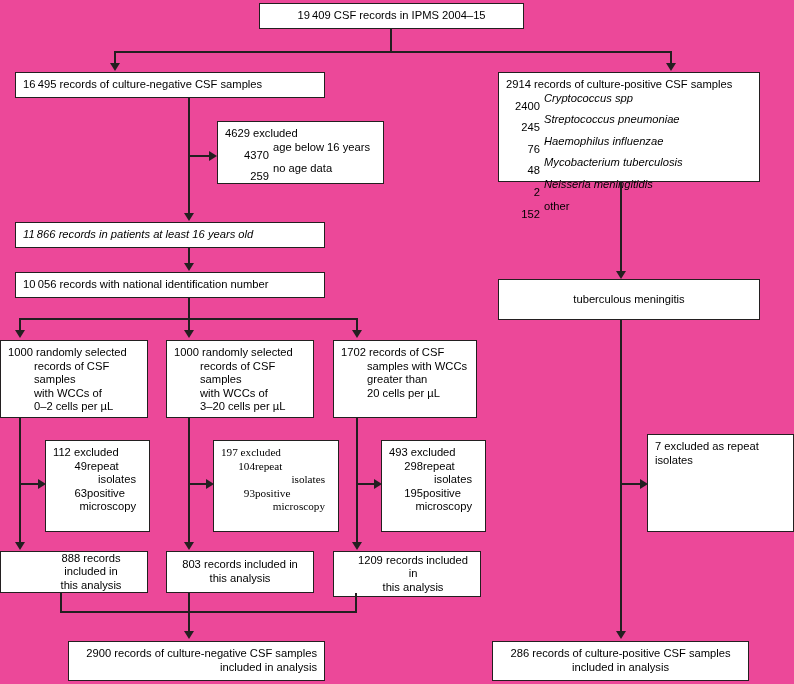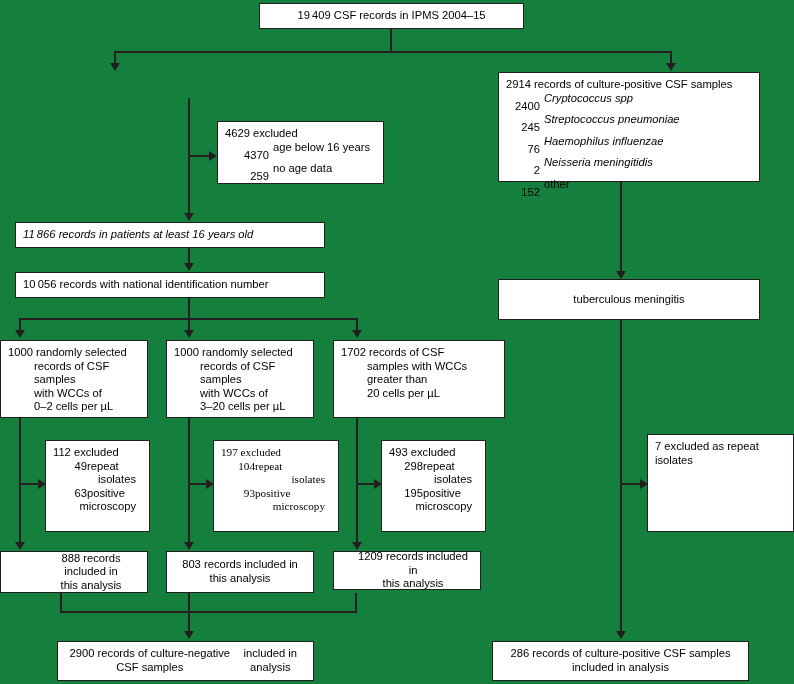--- a/index.html
+++ b/index.html
@@ -8,21 +8,21 @@
     background: #ffffff;
   }
   body {
     font-family: "Liberation Sans", sans-serif;
     color: #000000;
   }
   #flowchart {
     position: relative;
     width: 794px;
     height: 684px;
-    background: #15803d;
+    background: #ec4899;
     overflow: hidden;
   }
   .box {
     position: absolute;
     box-sizing: border-box;
     border: 1.6px solid #231f20;
     background: #ffffff;
     font-size: 11.2px;
     line-height: 13.6px;
     color: #000000;
@@ -102,35 +102,42 @@
   <div class="line vline" style="left:390px; top:29px; width:1.6px; height:23px;"></div>
 
   <div class="line hline" style="left:114px; top:51px; width:558px; height:1.6px;"></div>
 
   <div class="line vline" style="left:114px; top:51px; width:1.6px; height:14px;"></div>
   <div class="arrow-down" style="left:110px; top:63px;"></div>
 
   <div class="line vline" style="left:670px; top:51px; width:1.6px; height:14px;"></div>
   <div class="arrow-down" style="left:666px; top:63px;"></div>
 
+  <div class="box" style="left:15px; top:72px; width:310px; height:26px; display:flex; align-items:center;">
+    <span>16 495 records of culture-negative CSF samples</span>
+  </div>
 
   <div class="box" style="left:498px; top:72px; width:262px; height:110px;">
     <span>2914 records of culture-positive CSF samples</span>
     <span class="num-list">
       <span class="num-row">
           <span class="n">2400</span>
           <span class="t ital">Cryptococcus spp</span>
         </span>
       <span class="num-row">
           <span class="n">245</span>
           <span class="t ital">Streptococcus pneumoniae</span>
         </span>
       <span class="num-row">
           <span class="n">76</span>
           <span class="t ital">Haemophilus influenzae</span>
+        </span>
+      <span class="num-row">
+          <span class="n">48</span>
+          <span class="t ital">Mycobacterium tuberculosis</span>
         </span>
       <span class="num-row">
           <span class="n">2</span>
           <span class="t ital">Neisseria meningitidis</span>
         </span>
       <span class="num-row">
           <span class="n">152</span>
           <span class="t">other</span>
         </span>
     </span>
@@ -181,21 +188,21 @@
     <span class="hang">0–2 cells per µL</span>
   </div>
 
   <div class="box" style="left:166px; top:340px; width:148px; height:78px;">
     <span>1000 randomly selected</span>
     <span class="hang">records of CSF samples</span>
     <span class="hang">with WCCs of</span>
     <span class="hang">3–20 cells per µL</span>
   </div>
 
-  <div class="box" style="left:333px; top:340px; width:172px; height:78px;">
+  <div class="box" style="left:333px; top:340px; width:144px; height:78px;">
     <span>1702 records of CSF</span>
     <span class="hang">samples with WCCs</span>
     <span class="hang">greater than</span>
     <span class="hang">20 cells per µL</span>
   </div>
 
   <div class="line vline" style="left:19px; top:418px; width:1.6px; height:128px;"></div>
   <div class="line hline" style="left:19px; top:483px; width:21px; height:1.6px;"></div>
   <div class="arrow-right" style="left:38px; top:479px;"></div>
   <div class="arrow-down" style="left:15px; top:542px;"></div>
@@ -253,33 +260,33 @@
   </div>
 
   <div class="box center" style="left:0px; top:551px; width:148px; height:42px; display:flex; flex-direction:column; align-items:center; justify-content:center;padding-left:41px;">
     <span>888 records included in</span>
     <span>this analysis</span>
   </div>
   <div class="box center" style="left:166px; top:551px; width:148px; height:42px; display:flex; flex-direction:column; align-items:center; justify-content:center;">
     <span>803 records included in</span>
     <span>this analysis</span>
   </div>
-  <div class="box center" style="left:333px; top:551px; width:148px; height:39px; display:flex; flex-direction:column; align-items:center; justify-content:center;padding-left:19px;">
+  <div class="box center" style="left:333px; top:551px; width:148px; height:46px; display:flex; flex-direction:column; align-items:center; justify-content:center;padding-left:19px;">
     <span>1209 records included in</span>
     <span>this analysis</span>
   </div>
 
   <div class="line vline" style="left:60px; top:593px; width:1.6px; height:19px;"></div>
   <div class="line vline" style="left:188px; top:593px; width:1.6px; height:19px;"></div>
   <div class="line vline" style="left:355px; top:593px; width:1.6px; height:19px;"></div>
   <div class="line hline" style="left:60px; top:611px; width:297px; height:1.6px;"></div>
   <div class="line vline" style="left:188px; top:611px; width:1.6px; height:24px;"></div>
   <div class="arrow-down" style="left:184px; top:631px;"></div>
 
-  <div class="box center" style="left:57px; top:641px; width:257px; height:40px; display:flex; align-items:center; justify-content:center;">
+  <div class="box center" style="left:68px; top:641px; width:257px; height:40px; display:flex; flex-direction:column; align-items:flex-end; justify-content:center;">
     <span>2900 records of culture-negative CSF samples</span>
     <span>included in analysis</span>
   </div>
 
   <div class="line vline" style="left:620px; top:182px; width:1.6px; height:93px;"></div>
   <div class="arrow-down" style="left:616px; top:271px;"></div>
 
   <div class="box center" style="left:498px; top:279px; width:262px; height:41px; display:flex; flex-direction:column; align-items:center; justify-content:center;">
     <span>tuberculous meningitis</span>
   </div>

